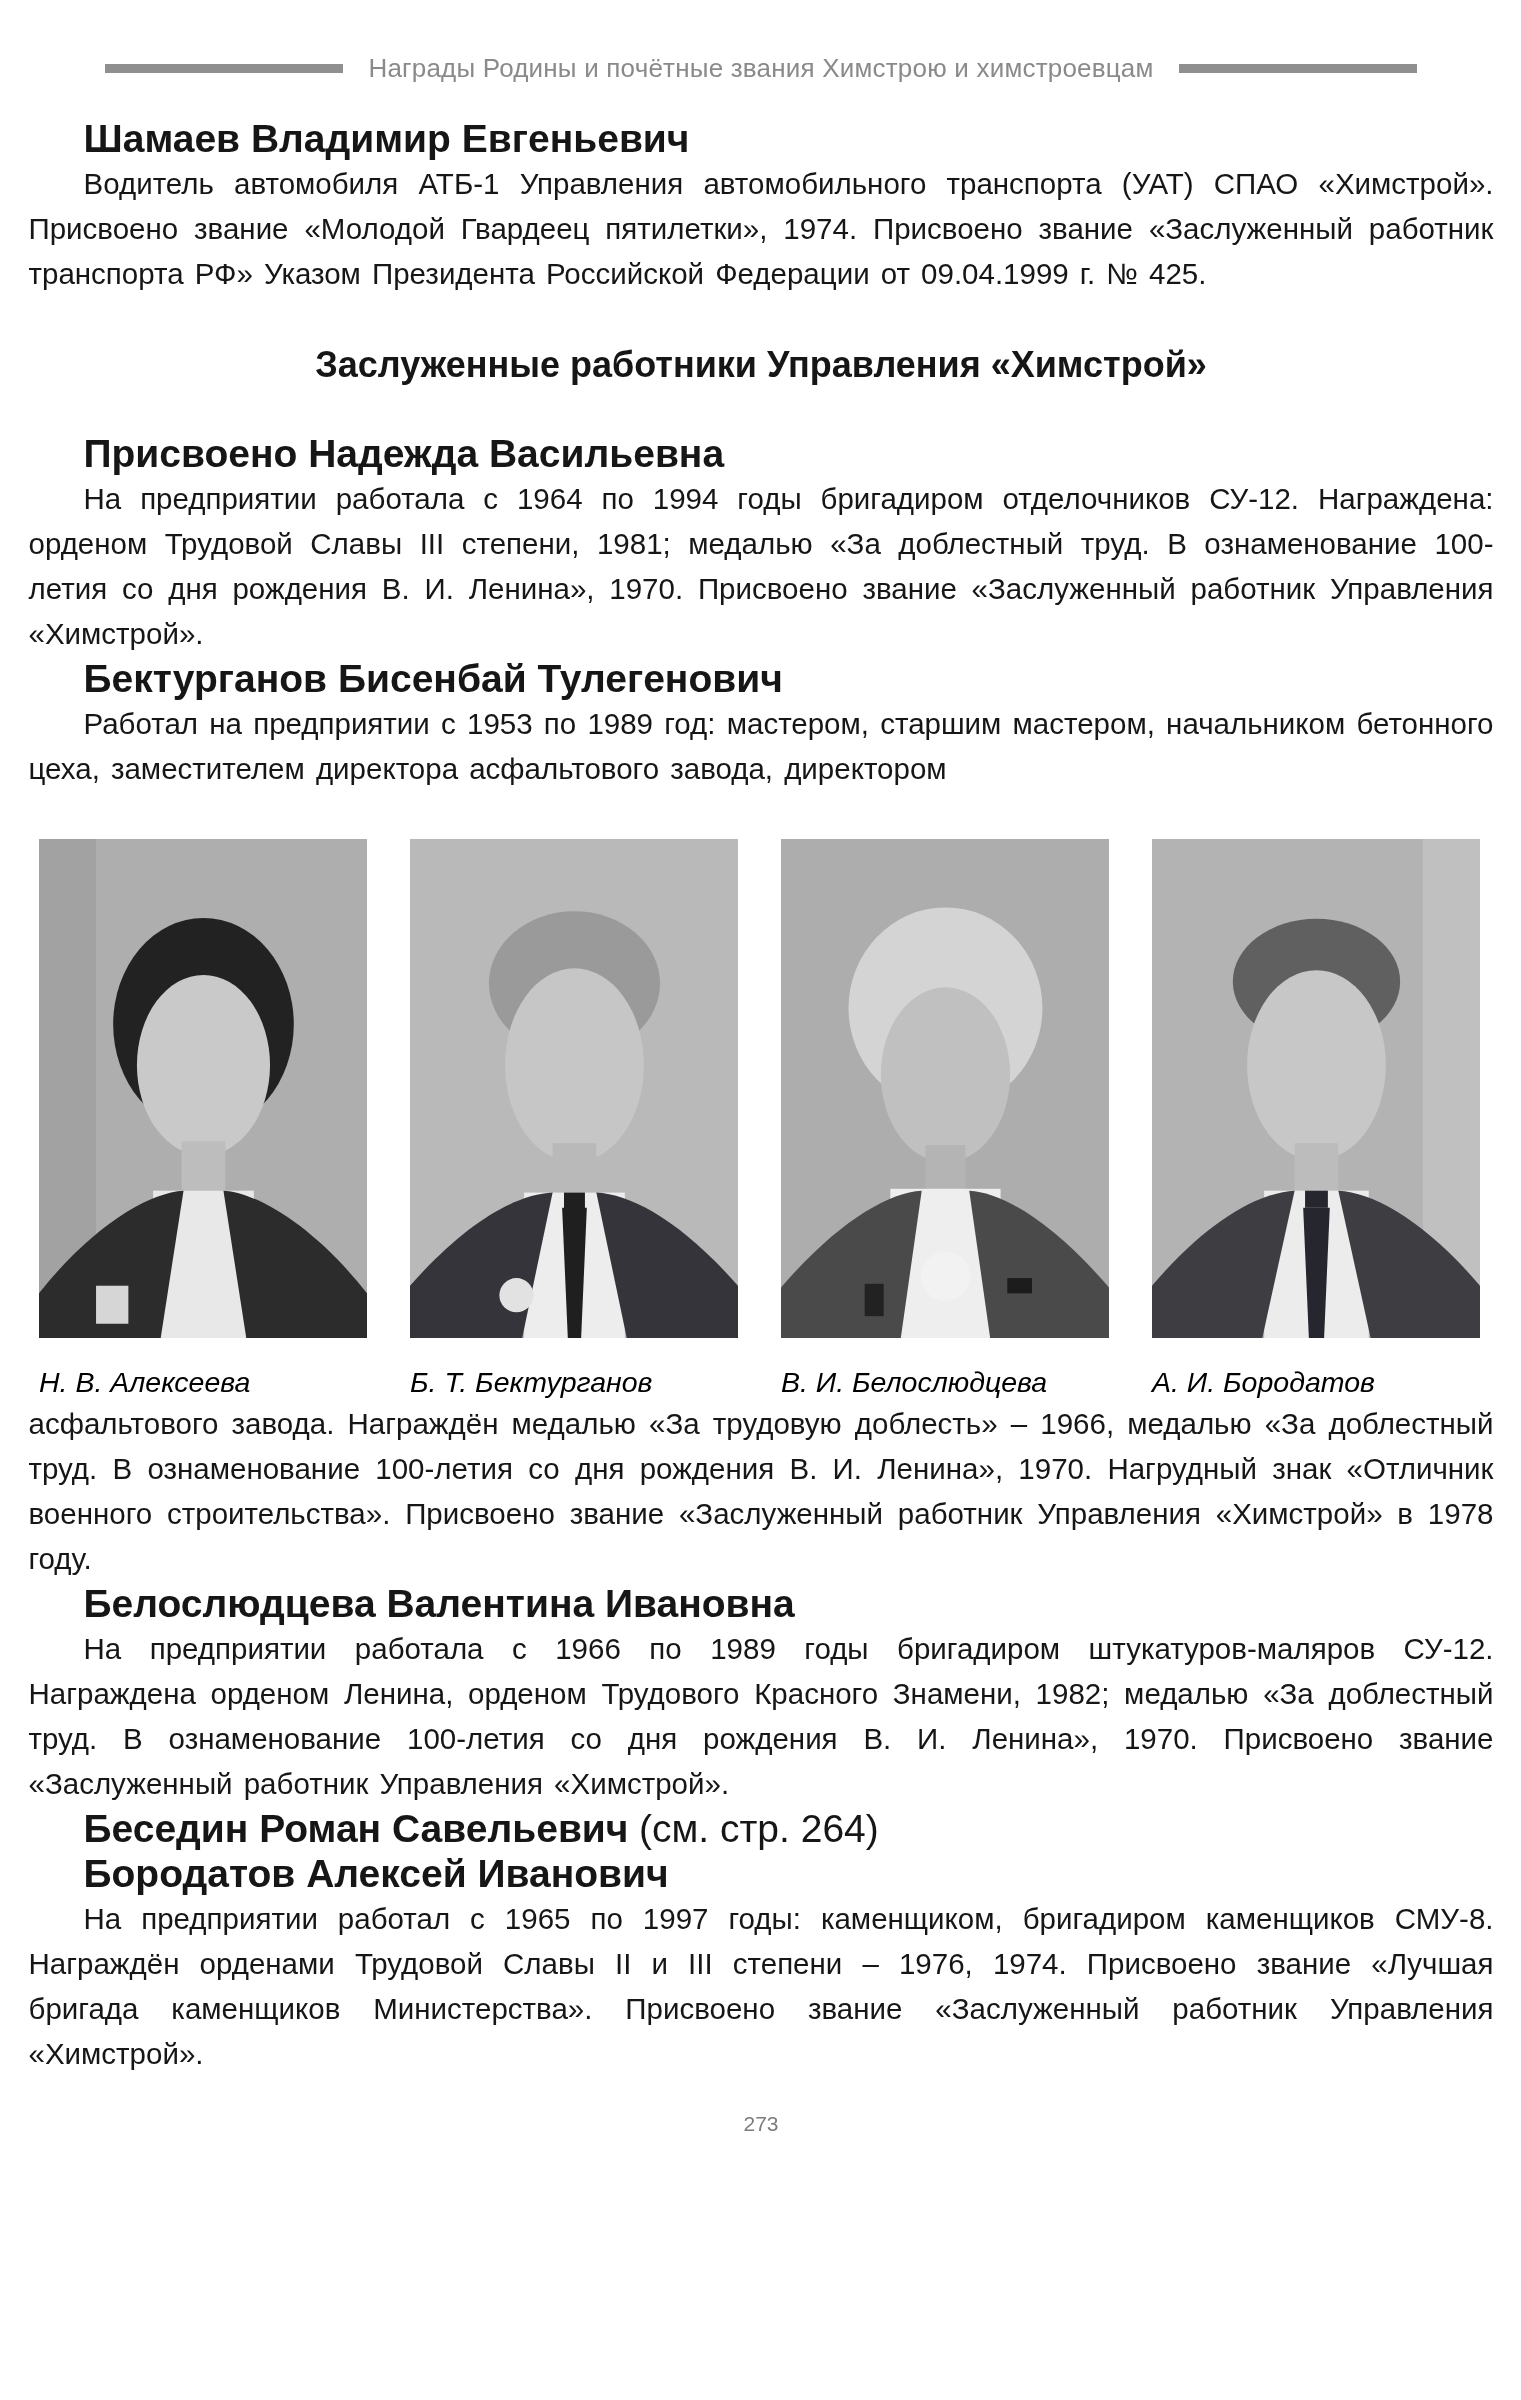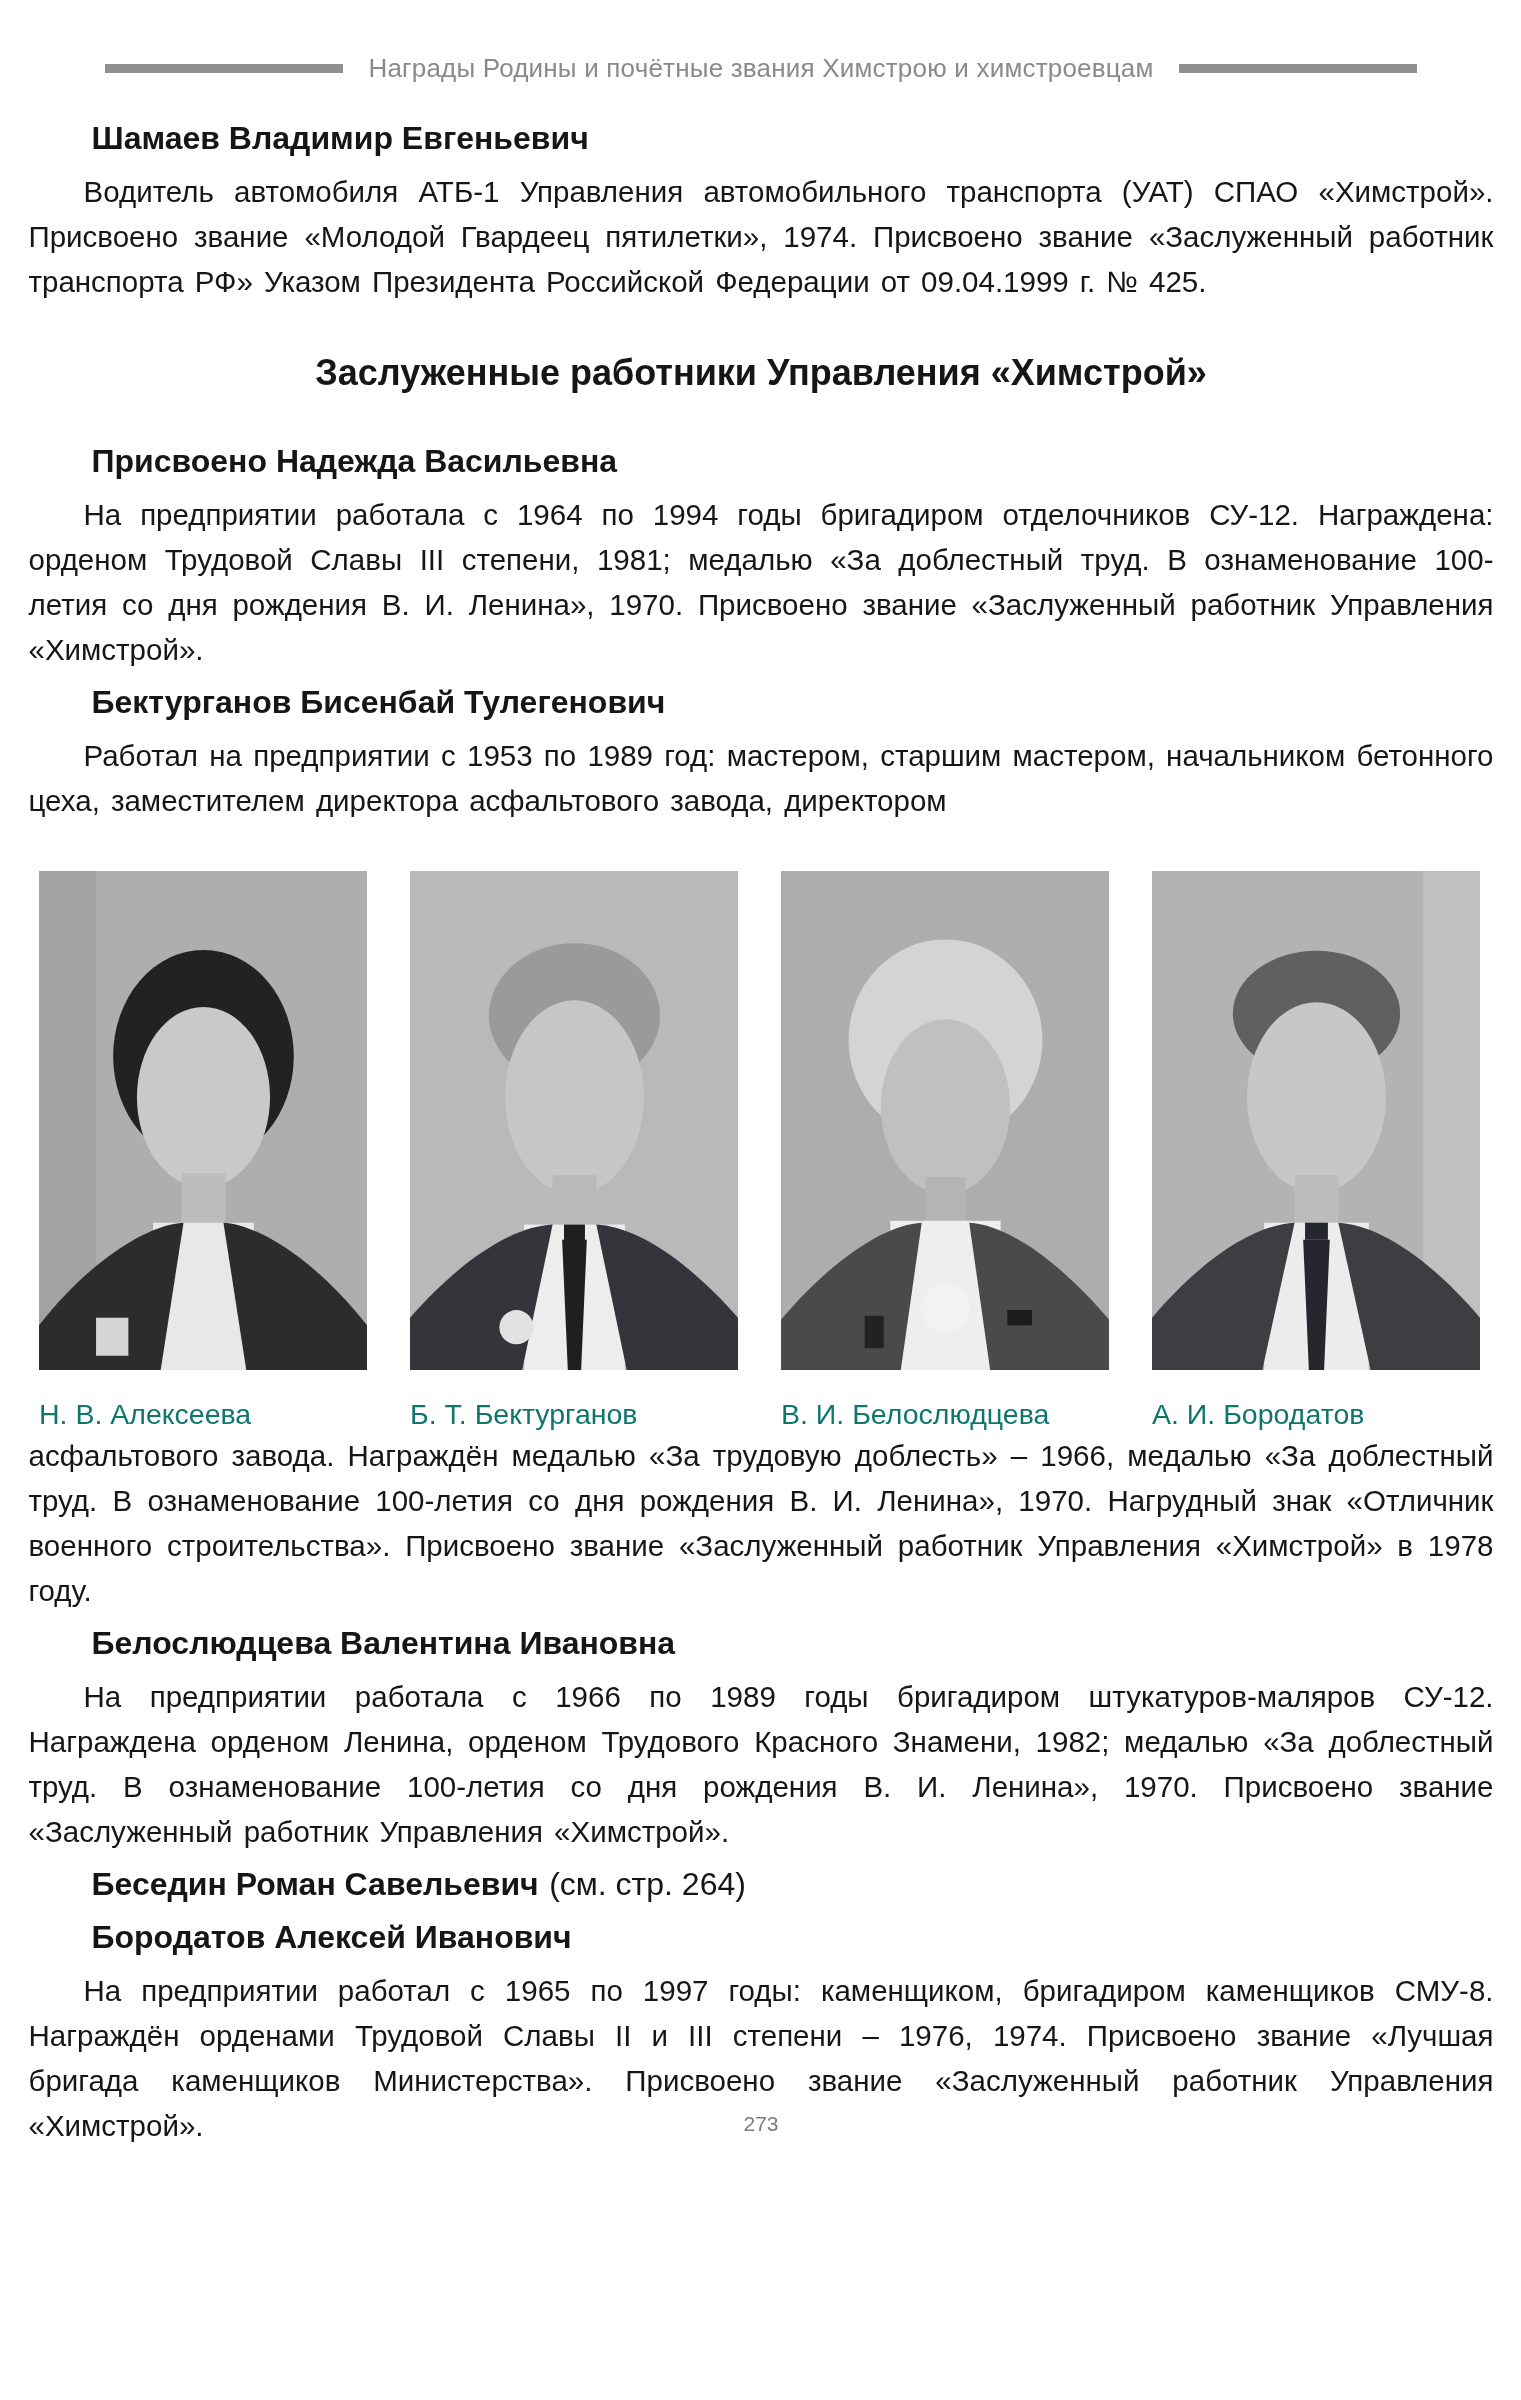--- a/index.html
+++ b/index.html
@@ -32,24 +32,24 @@
     font-size:29.5px;
     line-height:45px;
     text-align:justify;
     margin:0;
     text-indent:55px;
     word-spacing:2.9px;
     hyphens:none;
   }
   p.body.noindent{text-indent:0;}
   p.name{
-    font-size:32px;
+    font-size:39px;
     line-height:45px;
     font-weight:bold;
-    margin:8px;
+    margin:0;
     padding-left:55px;
   }
   p.name .note{font-weight:normal;margin-left:10.5px;}
   .b-shamaev{margin-top:32px;}
   .section-title{
     font-size:36px;
     line-height:49px;
     font-weight:bold;
     text-align:center;
     margin:44px 0 42px 0;
@@ -63,23 +63,24 @@
   .photo{width:328px;height:499px;}
   .photo svg{display:block;width:100%;height:100%;}
   .captions{
     display:flex;
     gap:43px;
     padding:0 39px;
     margin-top:25px;
   }
   .caption{
     width:328px;
+    font-style:italic;
     font-size:28.5px;
     line-height:38px;
-    color:#0f766e;
+    color:#000000;
   }
   .b-cont{margin-top:53px;}
   .footer{
     position:absolute;
     left:0;right:0;bottom:15px;
     text-align:center;
     font-weight:normal;
     font-size:21px;
     color:#7c7c7c;
   }

